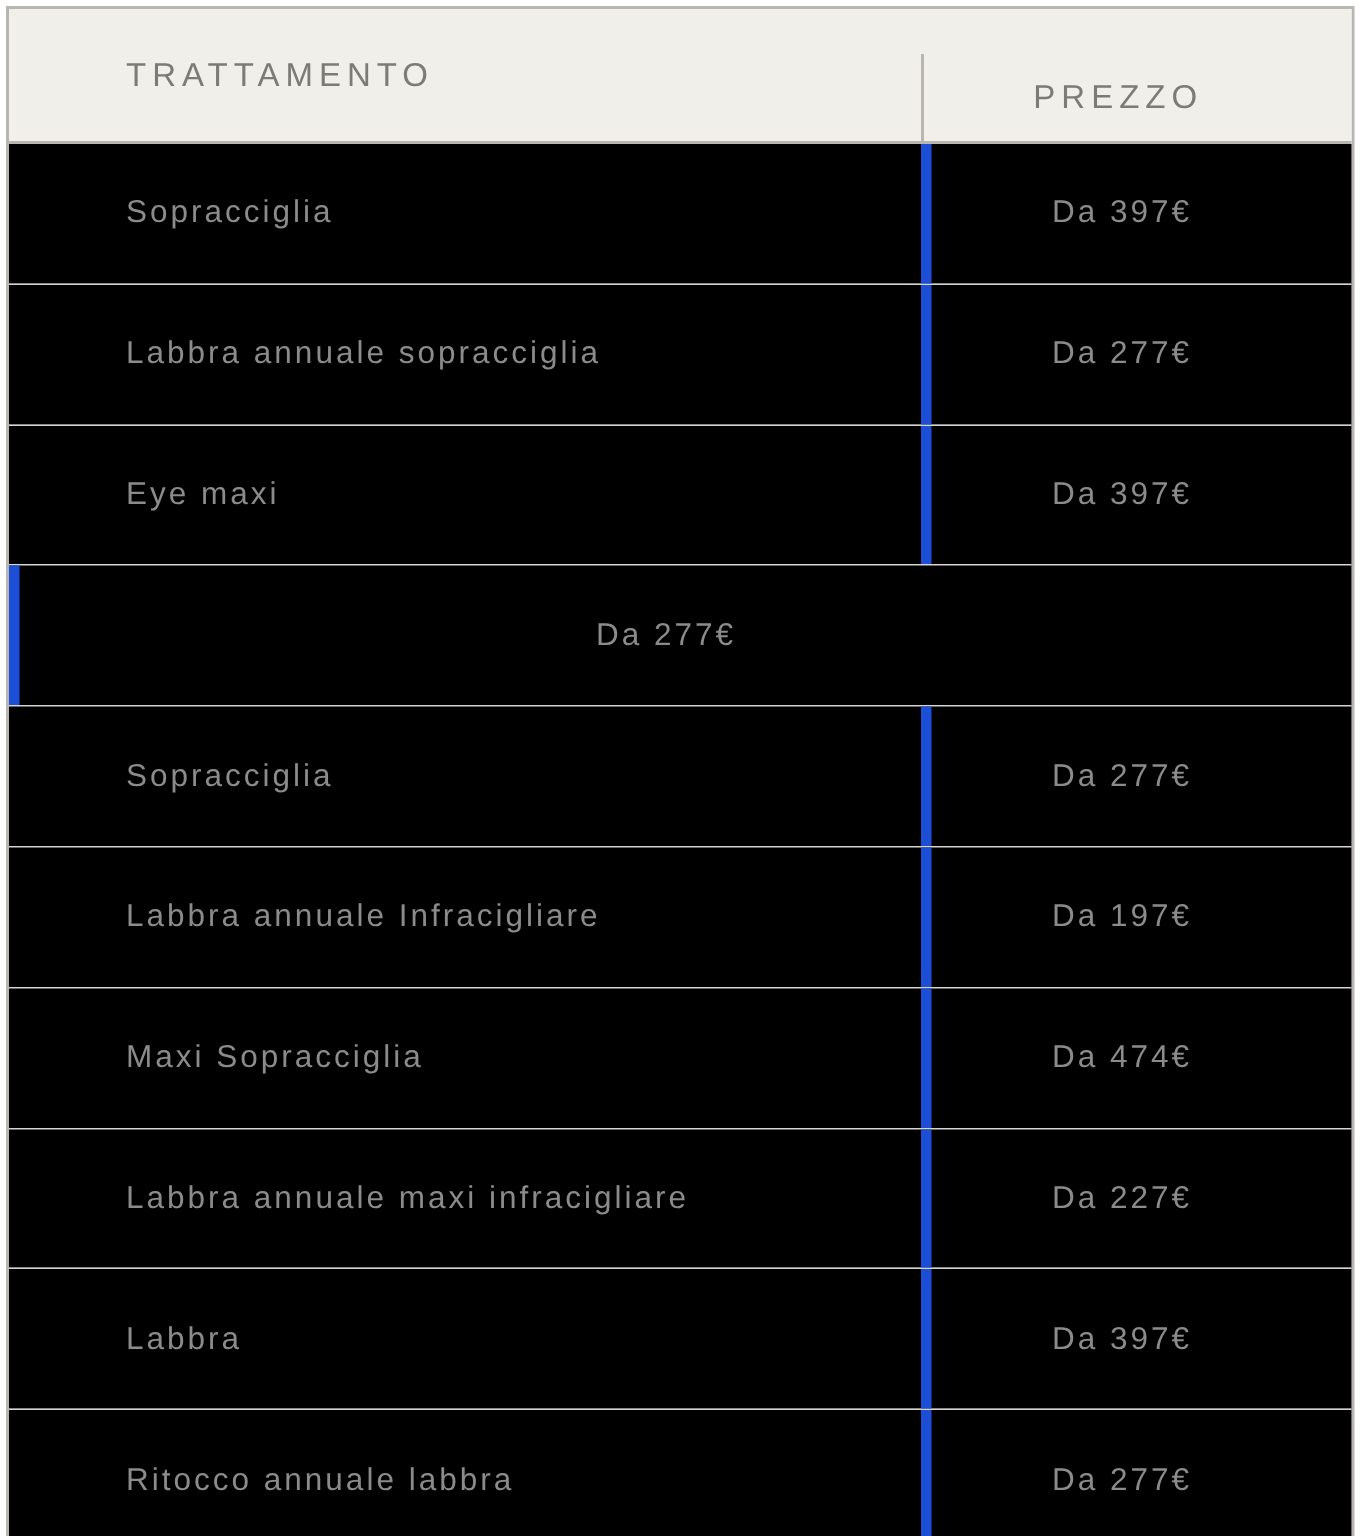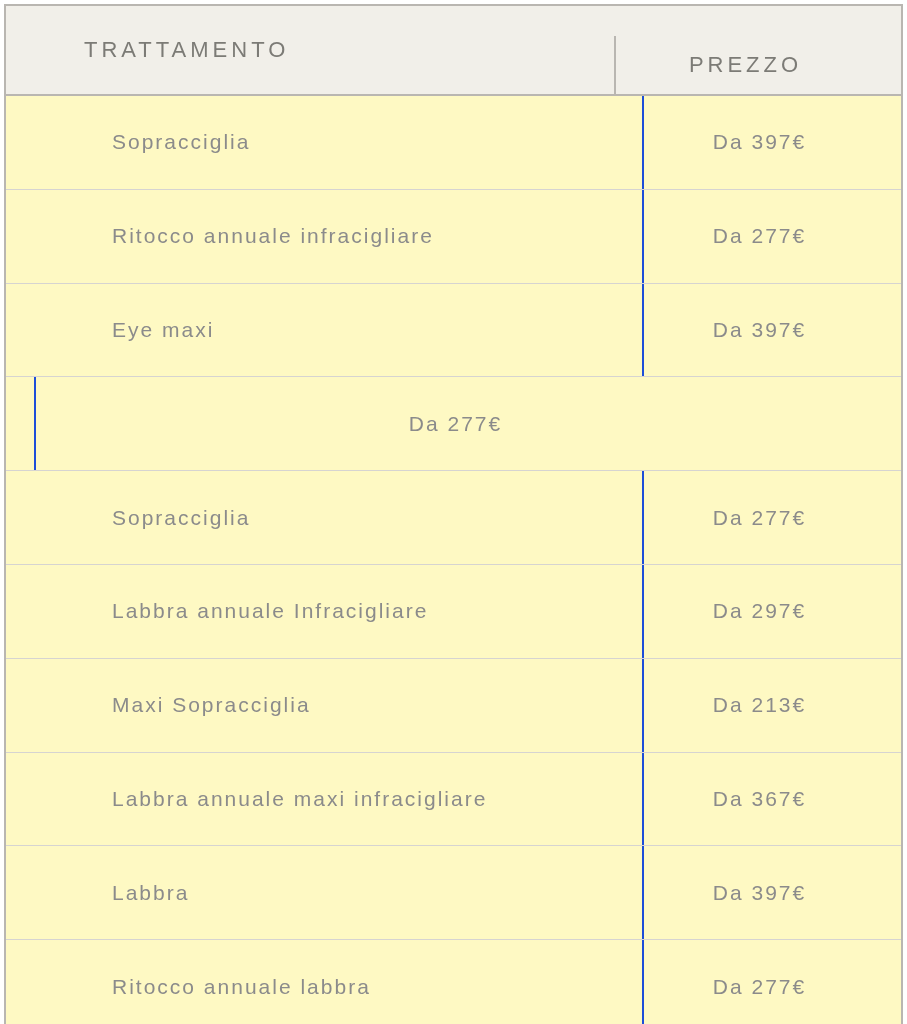--- a/index.html
+++ b/index.html
@@ -43,93 +43,92 @@
     flex: 1;
     justify-content: center;
     border-left: 2px solid #b9b6b1;
     padding-right: 26px;
     margin-top: 30px;
   }
   .row {
     display: flex;
     height: 92.8px;
     border-top: 1px solid #d6d4d1;
-    background: #fef9c3;
-    padding-left: 28px;
+    background: #000000;
   }
   .row:first-child {
     border-top: none;
   }
   .cell {
     display: flex;
     align-items: center;
     color: #8b8b8b;
     font-size: 21px;
     font-weight: 300;
     letter-spacing: 2px;
     box-sizing: border-box;
   }
   .cell-treatment {
     width: 608px;
     padding-left: 78px;
   }
   .cell-price {
     flex: 1;
     justify-content: center;
-    border-left: 2px solid #1d4ed8;
+    border-left: 7px solid #1d4ed8;
     padding-right: 26px;
   }
 </style>
 </head>
 <body>
 
 <div class="price-table">
   <div class="header-row">
     <div class="header-cell col-treatment">TRATTAMENTO</div>
     <div class="header-cell col-price">PREZZO</div>
   </div>
   <div>
 
       <div class="row">
         <div class="cell cell-treatment">Sopracciglia</div>
         <div class="cell cell-price">Da 397€</div>
       </div>
 
       <div class="row">
-        <div class="cell cell-treatment">Ritocco annuale infracigliare</div>
+        <div class="cell cell-treatment">Labbra annuale sopracciglia</div>
         <div class="cell cell-price">Da 277€</div>
       </div>
 
       <div class="row">
         <div class="cell cell-treatment">Eye maxi</div>
         <div class="cell cell-price">Da 397€</div>
       </div>
 
       <div class="row">
         <div class="cell cell-price">Da 277€</div>
       </div>
 
       <div class="row">
         <div class="cell cell-treatment">Sopracciglia</div>
         <div class="cell cell-price">Da 277€</div>
       </div>
 
       <div class="row">
         <div class="cell cell-treatment">Labbra annuale Infracigliare</div>
-        <div class="cell cell-price">Da 297€</div>
+        <div class="cell cell-price">Da 197€</div>
       </div>
 
       <div class="row">
         <div class="cell cell-treatment">Maxi Sopracciglia</div>
-        <div class="cell cell-price">Da 213€</div>
+        <div class="cell cell-price">Da 474€</div>
       </div>
 
       <div class="row">
         <div class="cell cell-treatment">Labbra annuale maxi infracigliare</div>
-        <div class="cell cell-price">Da 367€</div>
+        <div class="cell cell-price">Da 227€</div>
       </div>
 
       <div class="row">
         <div class="cell cell-treatment">Labbra</div>
         <div class="cell cell-price">Da 397€</div>
       </div>
 
       <div class="row">
         <div class="cell cell-treatment">Ritocco annuale labbra</div>
         <div class="cell cell-price">Da 277€</div>

